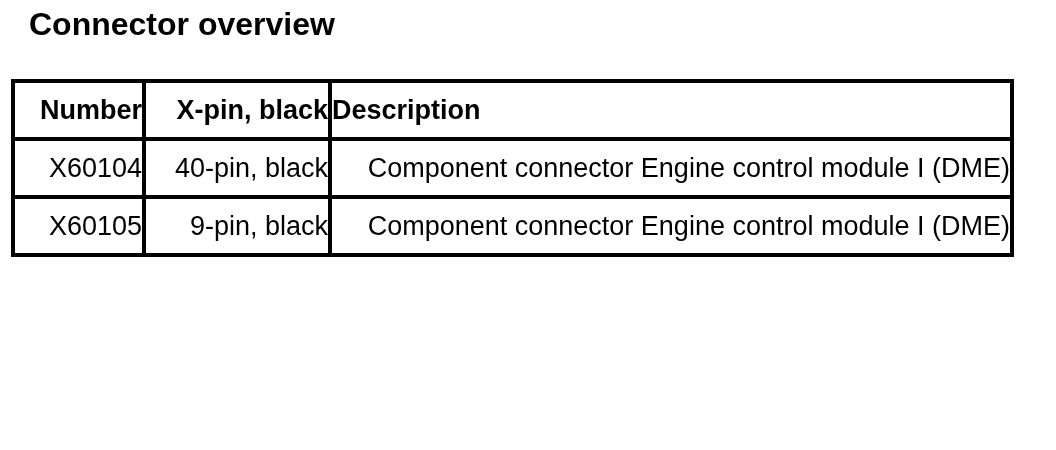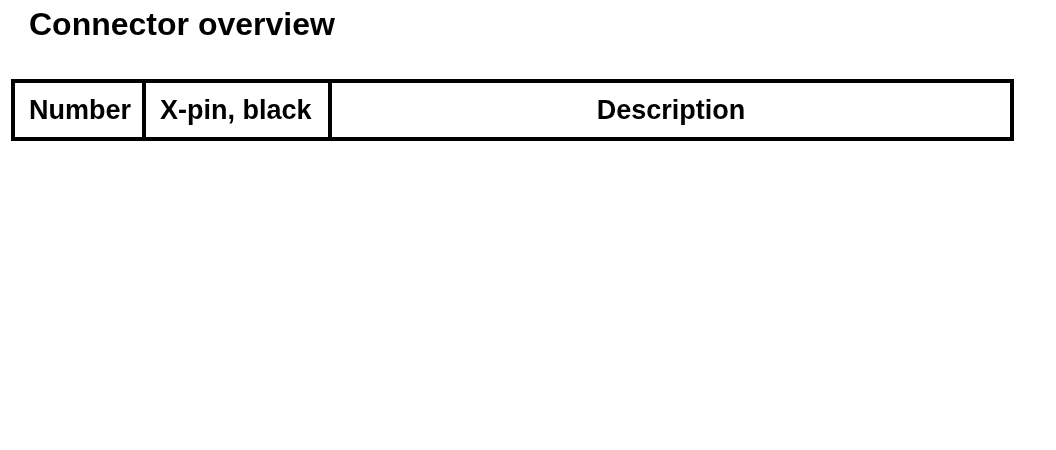--- a/index.html
+++ b/index.html
@@ -40,29 +40,29 @@
   table.connector-table th, 
   table.connector-table td {
     border: 4px solid #000000;
   }
   table.connector-table th, 
   table.connector-table td {
     height: 54px;
     padding: 0 0 0 14px;
     font-size: 27px;
     vertical-align: middle;
-    text-align: left;
+    text-align: right;
     white-space: nowrap;
     overflow: hidden;
   }
   table.connector-table th {
     font-weight: bold;
   }
   table.connector-table th.center {
-    text-align: center;
+    text-align: left;
     padding: 0;
   }
   col.col-number { width: 131px; }
   col.col-pin { width: 186px; }
   col.col-desc { width: auto; }
 </style>
 </head>
 <body>
 
 <div class="page">
@@ -76,16 +76,26 @@
       <col class="col-desc">
     </colgroup>
     <thead>
       <tr>
         <th>Number</th>
         <th>X-pin, black</th>
         <th class="center">Description</th>
       </tr>
     </thead>
     <tbody>
+      <tr>
+        <td>X60104</td>
+        <td>40-pin, black</td>
+        <td>Component connector Engine control module I (DME)</td>
+      </tr>
+      <tr>
+        <td>X60105</td>
+        <td>9-pin, black</td>
+        <td>Component connector Engine control module I (DME)</td>
+      </tr>
     </tbody>
   </table>
 
 </div>
 
 </body></html>

